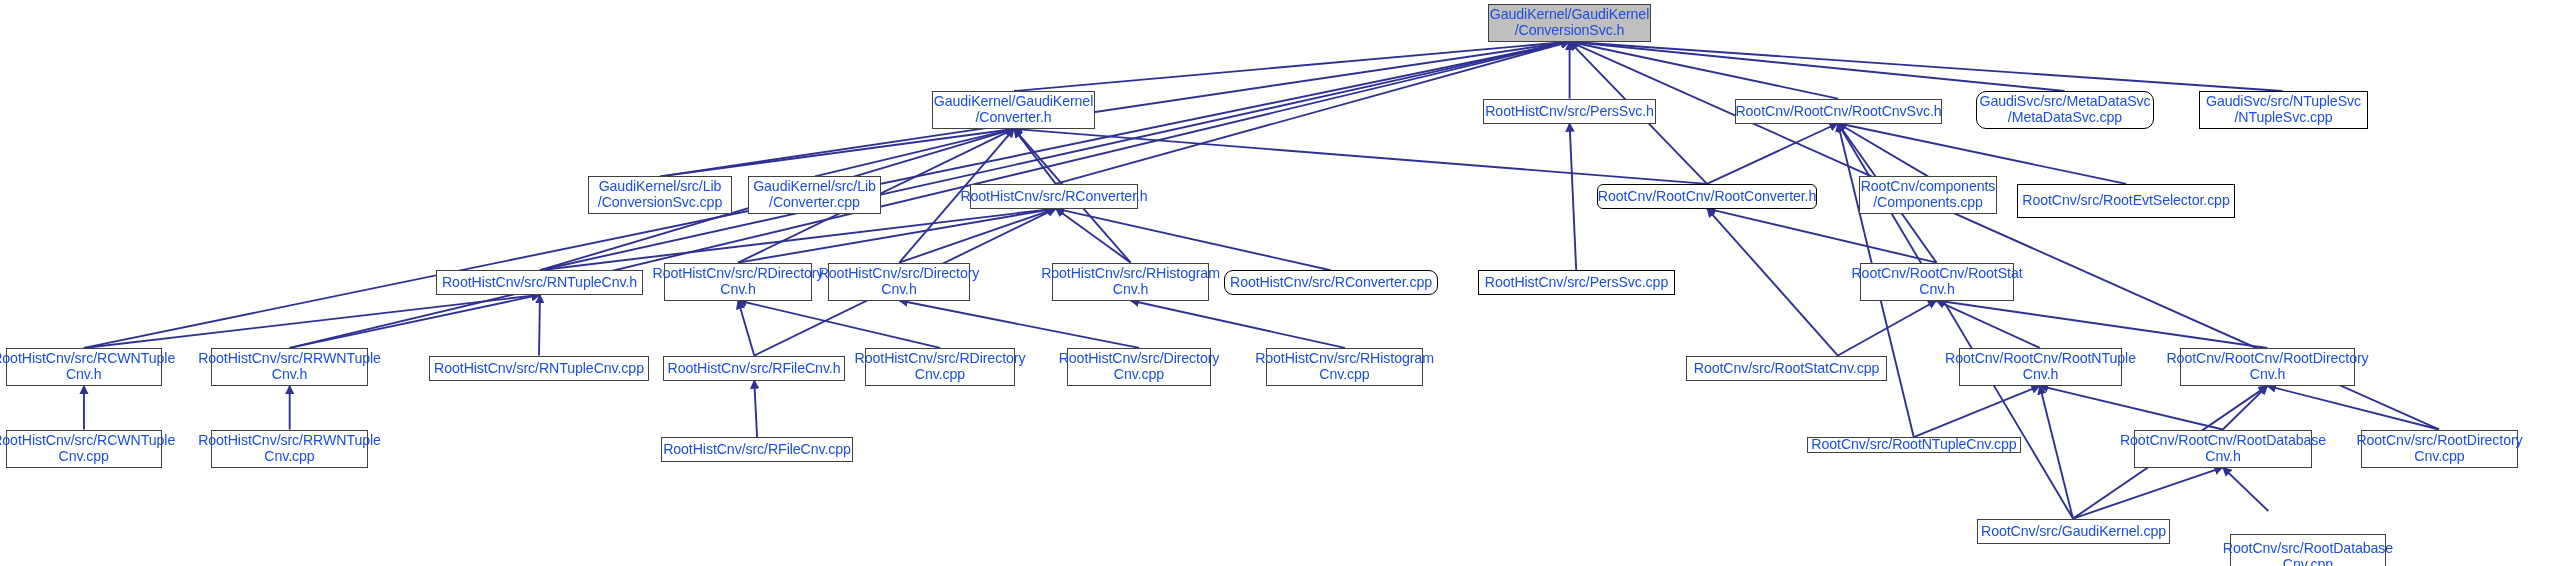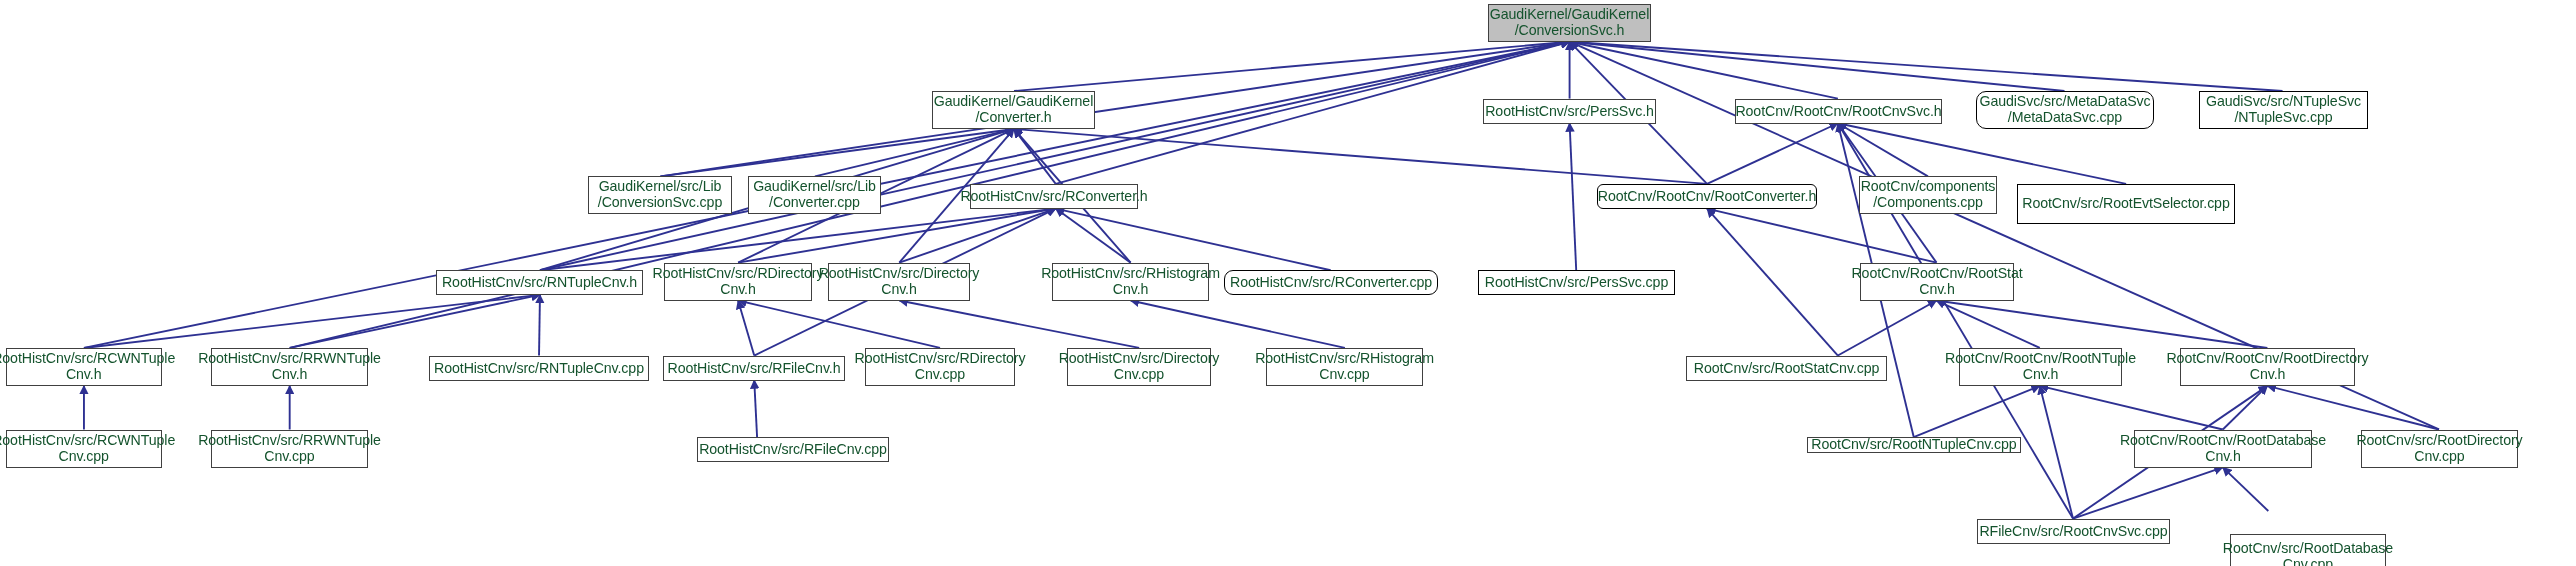--- a/index.html
+++ b/index.html
@@ -9,21 +9,21 @@
     background:#ffffff;
     font-family:"Liberation Sans", sans-serif;
     overflow:hidden;
   }
   #edge-layer{position:absolute;left:0;top:0;width:2576px;height:566px;}
   .node{
     position:absolute;
     box-sizing:border-box;
     border:0.9px solid #000000;
     background:#ffffff;
-    color:#14532d;
+    color:#1d4ed8;
     display:flex;
     align-items:center;
     justify-content:center;
     text-align:center;
     line-height:1.12;
     font-size:14.2px;
     white-space:pre-line;
     letter-spacing:-0.1px;
     z-index:5;
   }
@@ -111,21 +111,21 @@
       <div class="node" style="left: 2199px; top: 91px; width: 169px; height: 38px;">GaudiSvc/src/NTupleSvc
 /NTupleSvc.cpp</div>
       <div class="node thick" style="left: 588px; top: 176px; width: 144px; height: 38px;">GaudiKernel/src/Lib
 /ConversionSvc.cpp</div>
       <div class="node thick" style="left: 748px; top: 176px; width: 133px; height: 38px;">GaudiKernel/src/Lib
 /Converter.cpp</div>
       <div class="node thick" style="left: 970px; top: 184px; width: 168px; height: 25px;">RootHistCnv/src/RConverter.h</div>
       <div class="node" style="left: 1597px; top: 184px; width: 220px; height: 25px; border-radius: 6px;">RootCnv/RootCnv/RootConverter.h</div>
       <div class="node thick" style="left: 1859px; top: 176px; width: 138px; height: 38px;">RootCnv/components
 /Components.cpp</div>
-      <div class="node" style="left: 2017px; top: 184px; width: 218px; height: 40px;">RootCnv/src/RootEvtSelector.cpp</div>
+      <div class="node" style="left: 2017px; top: 184px; width: 218px; height: 34px;">RootCnv/src/RootEvtSelector.cpp</div>
       <div class="node thick" style="left: 436px; top: 270px; width: 207px; height: 25px;">RootHistCnv/src/RNTupleCnv.h</div>
       <div class="node thick" style="left: 664px; top: 263px; width: 148px; height: 38px;">RootHistCnv/src/RDirectory
 Cnv.h</div>
       <div class="node thick" style="left: 828px; top: 263px; width: 142px; height: 38px;">RootHistCnv/src/Directory
 Cnv.h</div>
       <div class="node thick" style="left: 1052px; top: 263px; width: 157px; height: 38px;">RootHistCnv/src/RHistogram
 Cnv.h</div>
       <div class="node" style="left: 1224px; top: 270px; width: 214px; height: 25px; border-radius: 9px;">RootHistCnv/src/RConverter.cpp</div>
       <div class="node" style="left: 1478px; top: 270px; width: 197px; height: 25px;">RootHistCnv/src/PersSvc.cpp</div>
       <div class="node thick" style="left: 1860px; top: 263px; width: 154px; height: 38px;">RootCnv/RootCnv/RootStat
@@ -144,24 +144,24 @@
 Cnv.cpp</div>
       <div class="node thick" style="left: 1686px; top: 356px; width: 201px; height: 25px;">RootCnv/src/RootStatCnv.cpp</div>
       <div class="node thick" style="left: 1959px; top: 348px; width: 163px; height: 38px;">RootCnv/RootCnv/RootNTuple
 Cnv.h</div>
       <div class="node thick" style="left: 2180px; top: 348px; width: 175px; height: 38px;">RootCnv/RootCnv/RootDirectory
 Cnv.h</div>
       <div class="node thick" style="left: 5.7px; top: 430px; width: 156px; height: 38px;">RootHistCnv/src/RCWNTuple
 Cnv.cpp</div>
       <div class="node thick" style="left: 211px; top: 430px; width: 157px; height: 38px;">RootHistCnv/src/RRWNTuple
 Cnv.cpp</div>
-      <div class="node thick" style="left: 697px; top: 437px; width: 192px; height: 25px;">RootHistCnv/src/RFileCnv.cpp</div>
+      <div class="node thick" style="left: 661px; top: 437px; width: 192px; height: 25px;">RootHistCnv/src/RFileCnv.cpp</div>
       <div class="node thick" style="left: 1807px; top: 437px; width: 214px; height: 16px;">RootCnv/src/RootNTupleCnv.cpp</div>
       <div class="node thick" style="left: 2134px; top: 430px; width: 178px; height: 38px;">RootCnv/RootCnv/RootDatabase
 Cnv.h</div>
       <div class="node thick" style="left: 2361px; top: 430px; width: 157px; height: 38px;">RootCnv/src/RootDirectory
 Cnv.cpp</div>
-      <div class="node thick" style="left: 1977px; top: 519px; width: 193px; height: 25px;">RFileCnv/src/RootCnvSvc.cpp</div>
+      <div class="node thick" style="left: 1977px; top: 519px; width: 193px; height: 25px;">RootCnv/src/GaudiKernel.cpp</div>
       <div class="node thick" style="left: 2191px; top: 534px; width: 156px; height: 46px; margin-left: 39px;">RootCnv/src/RootDatabase
 Cnv.cpp</div>
     </div>
 </div>
 
 
 </body></html>

